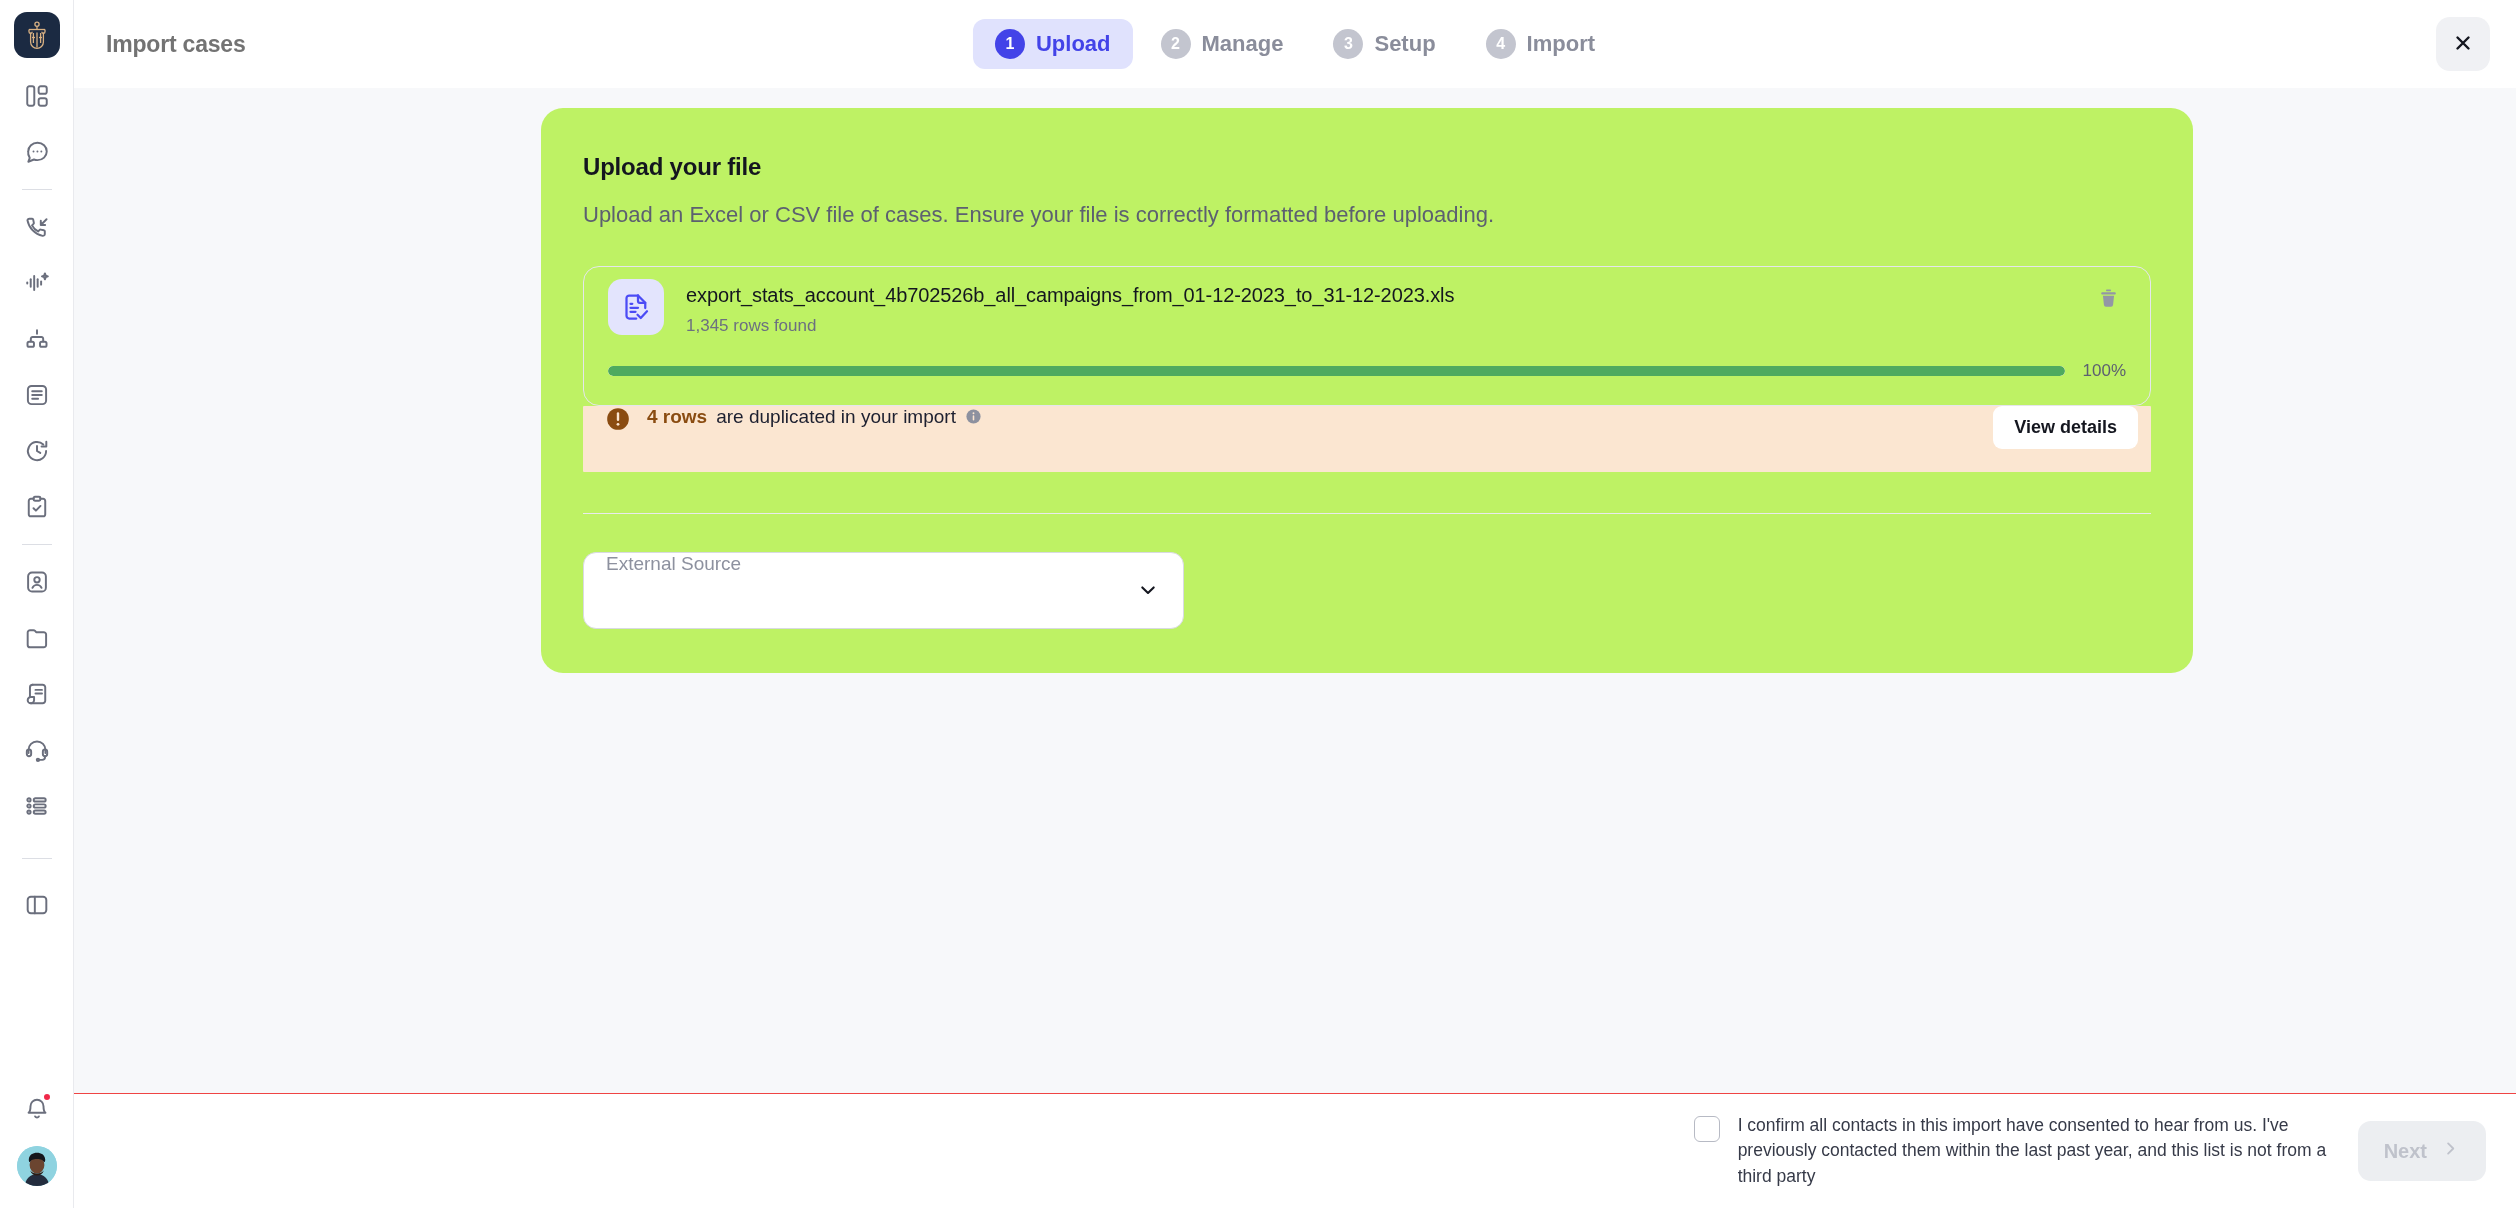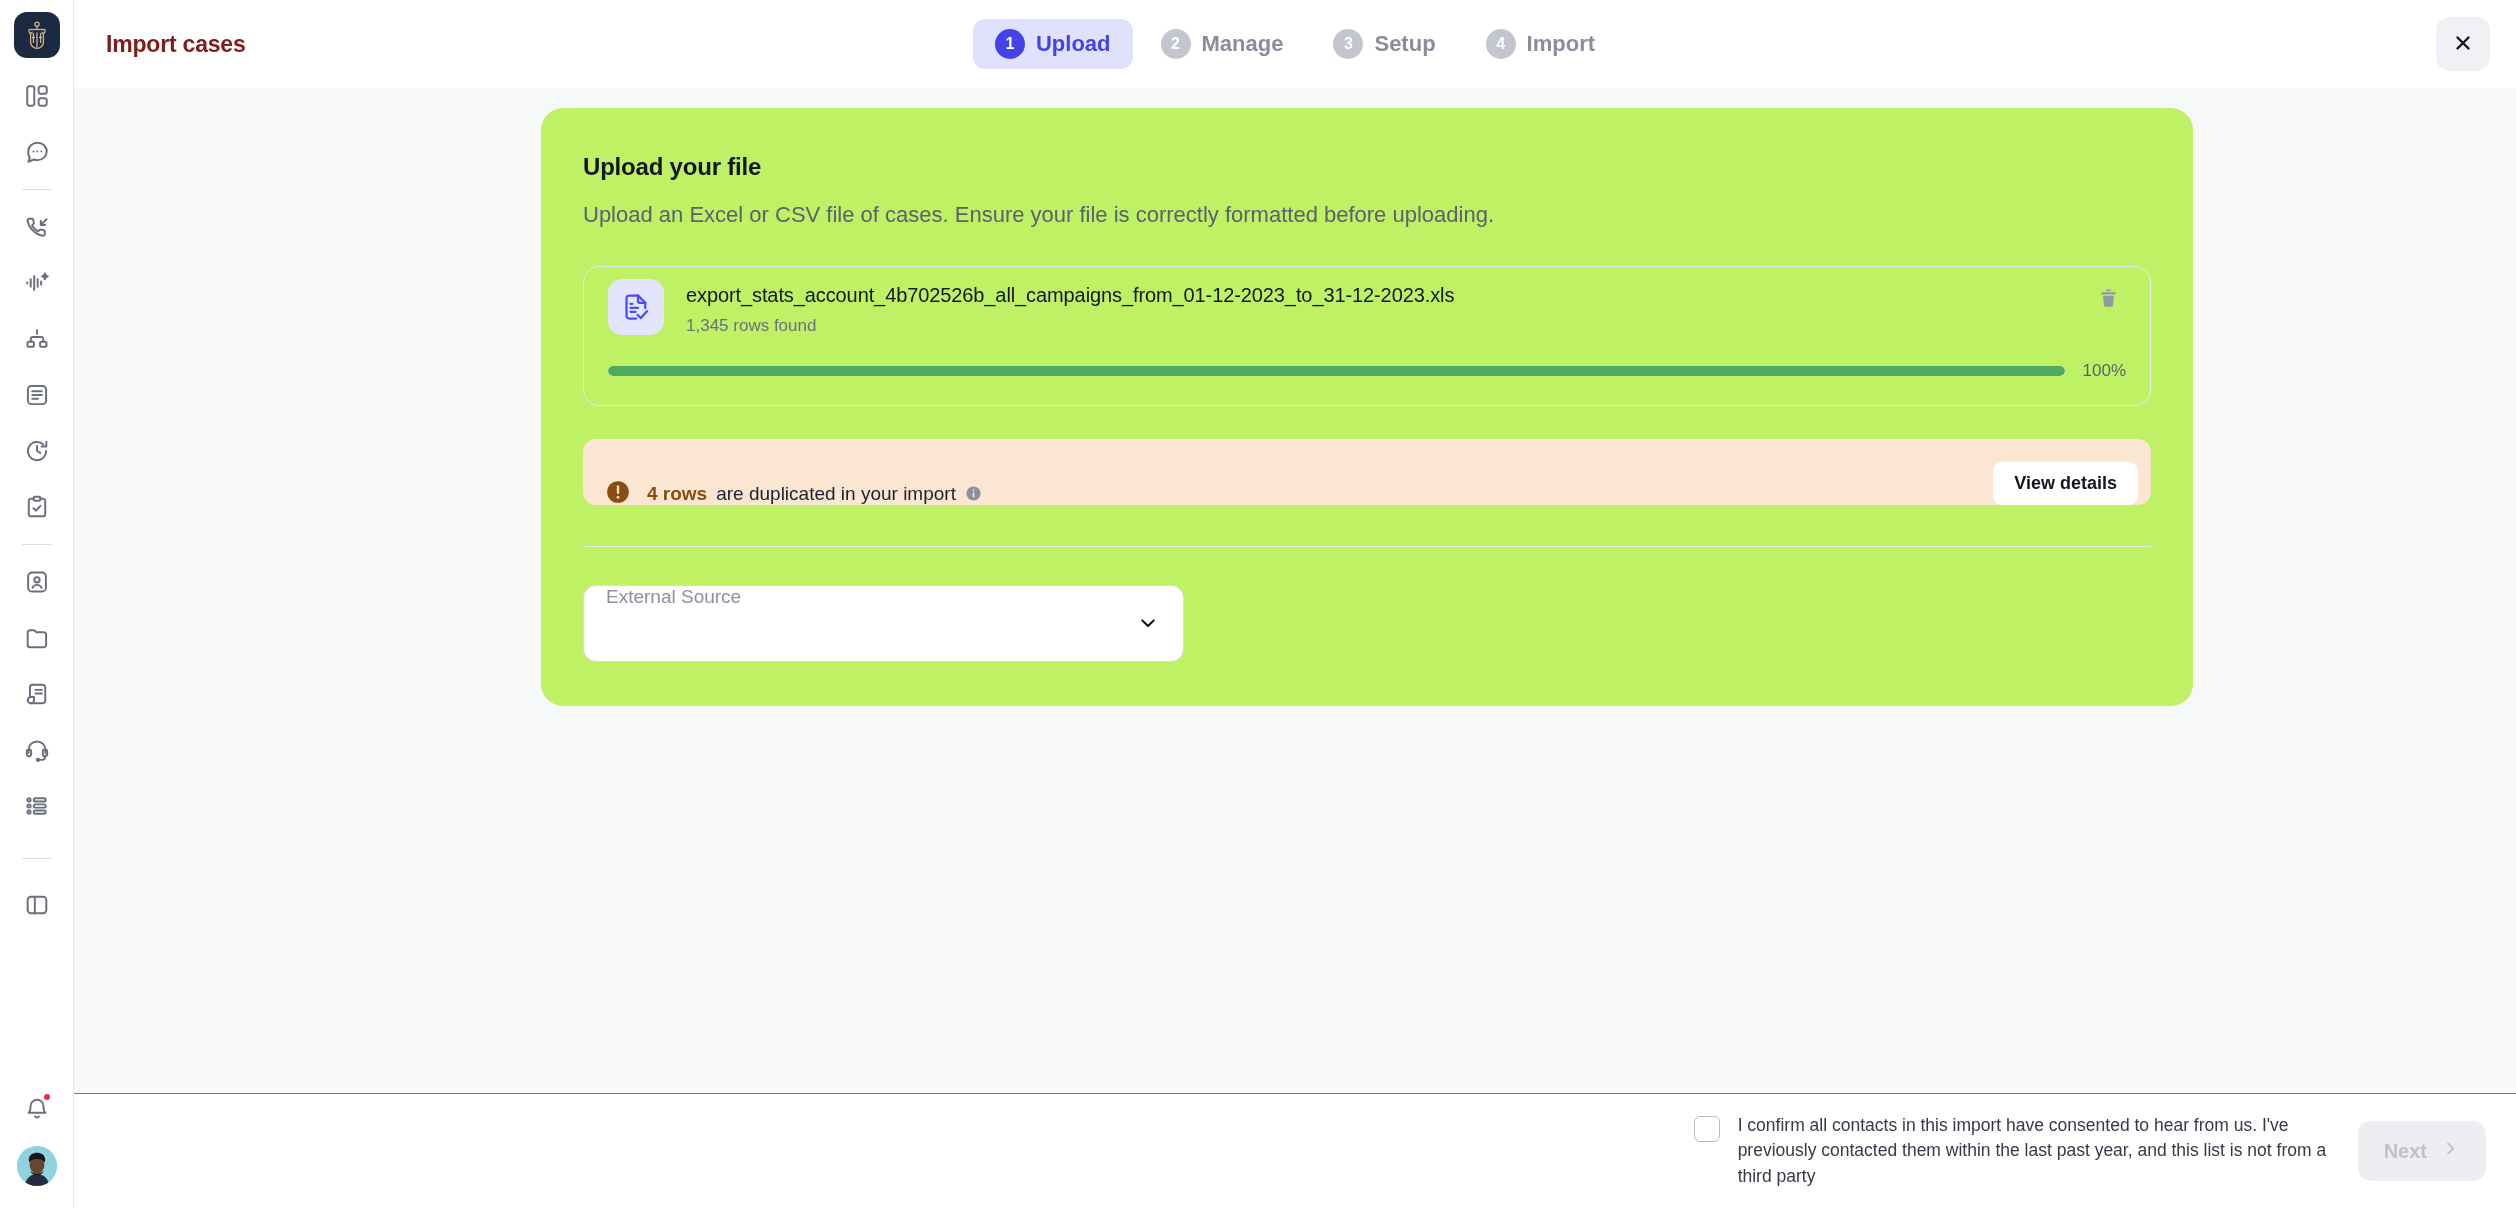--- a/index.html
+++ b/index.html
@@ -52,21 +52,21 @@
   .main { flex: 1 1 auto; display: flex; flex-direction: column; height: 1208px; position: relative; }
 
   .topbar {
     height: 88px; flex: 0 0 88px;
     background: #ffffff;
     display: flex; align-items: center;
     padding: 0 24px 0 32px;
     position: relative;
   }
   .page-title {
-    font-size: 23px; font-weight: 700; color: #7f1d1d;
+    font-size: 23px; font-weight: 700; color: #737373;
     letter-spacing: -0.2px;
   }
   .stepper {
     position: absolute; left: 50%; top: 50%;
     transform: translate(-50%, -50%);
     display: flex; align-items: center; gap: 6px;
   }
   .step {
     display: flex; align-items: center; gap: 11px;
     padding: 10px 22px; border-radius: 12px;
@@ -137,24 +137,23 @@
   }
   .progress-row { display: flex; align-items: center; gap: 18px; margin-top: 25px; }
   .progress-track {
     flex: 1 1 auto; height: 10px; border-radius: 6px; background: #e9eaf0;
     overflow: hidden;
   }
   .progress-fill { height: 100%; border-radius: 6px; background: #4eaa5f; }
   .progress-pct { font-size: 17px; color: #5c6070; flex: 0 0 auto; }
 
   .alert {
-    margin-top: 33px;
-    background: #fbe6d1; border-radius: 13px;
+    background: #fbe6d1; border-radius: 1px;
     height: 66px;
-    display: flex; align-items: flex-end;
+    display: flex; align-items: flex-start;
     padding: 0 13px 0 22px;
   }
   .alert-icon { flex: 0 0 auto; display: flex; align-items: center; color: #8a4c11; }
   .alert-text {
     flex: 1 1 auto; margin-left: 16px;
     font-size: 19px; color: #1d2030;
     display: flex; align-items: center; gap: 9px;
   }
   .alert-strong { font-weight: 700; color: #8a4c11; }
   .info-icon { display: inline-flex; align-items: center; color: #8d919f; }

